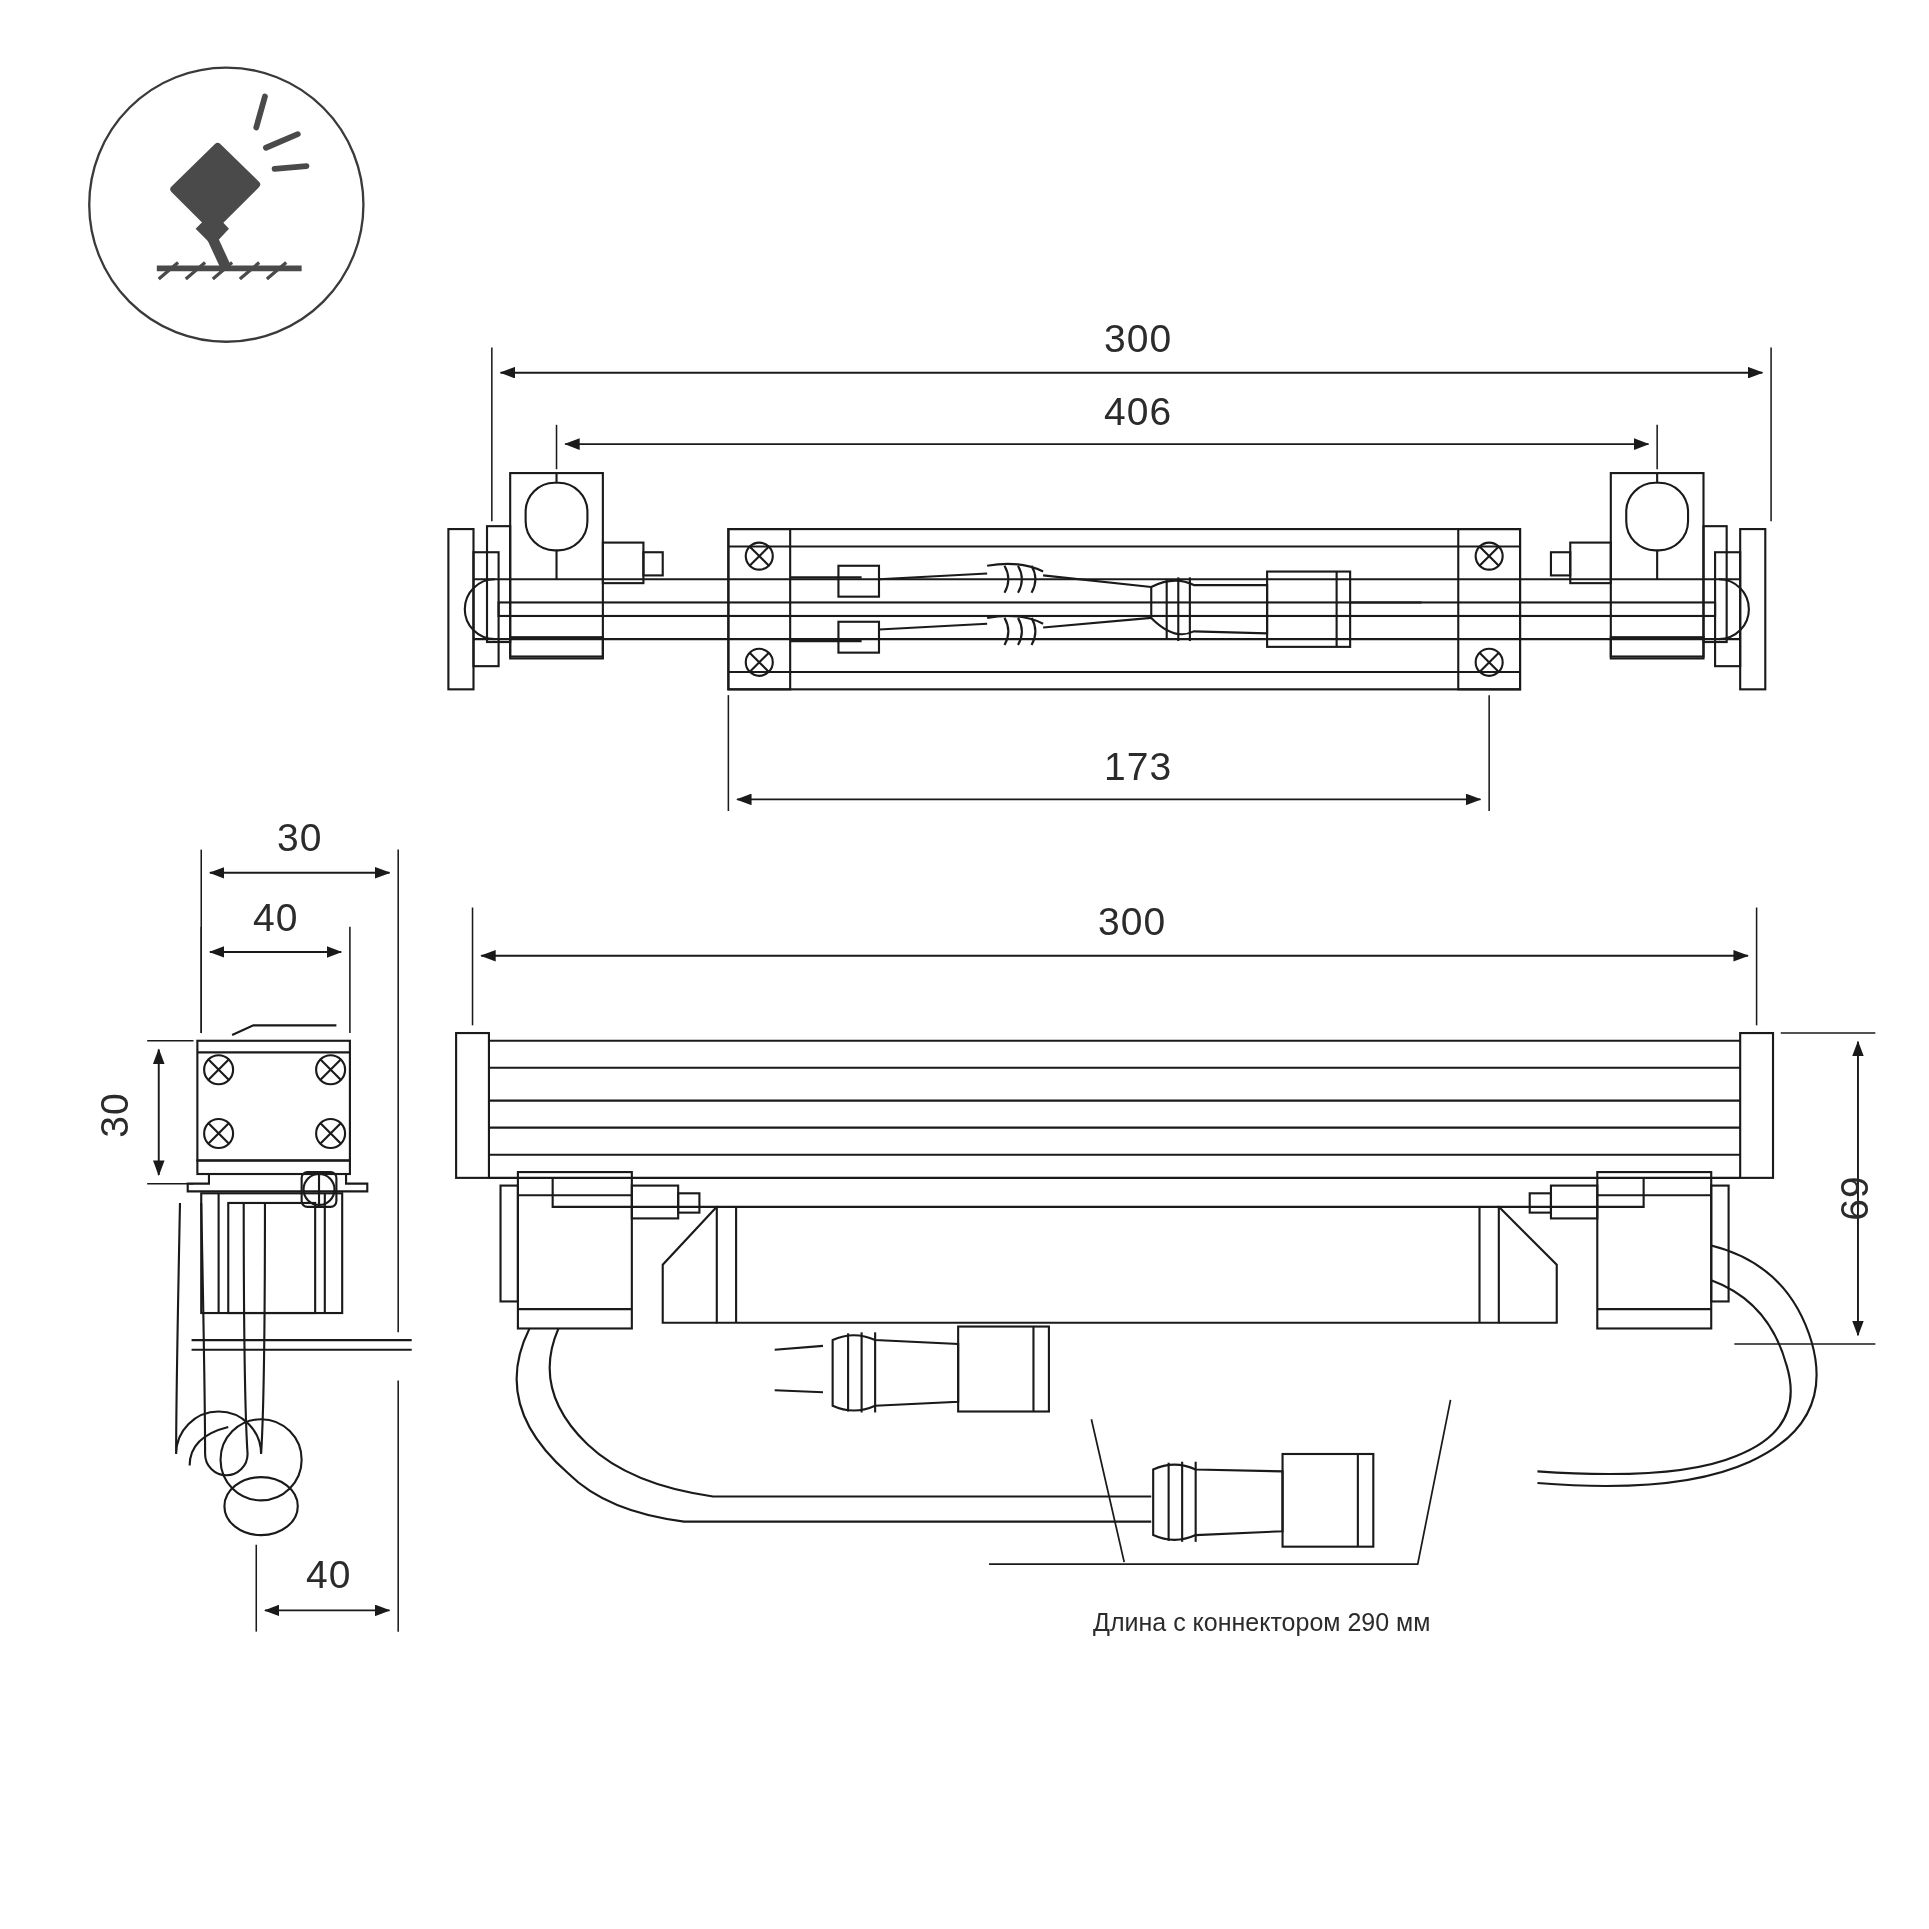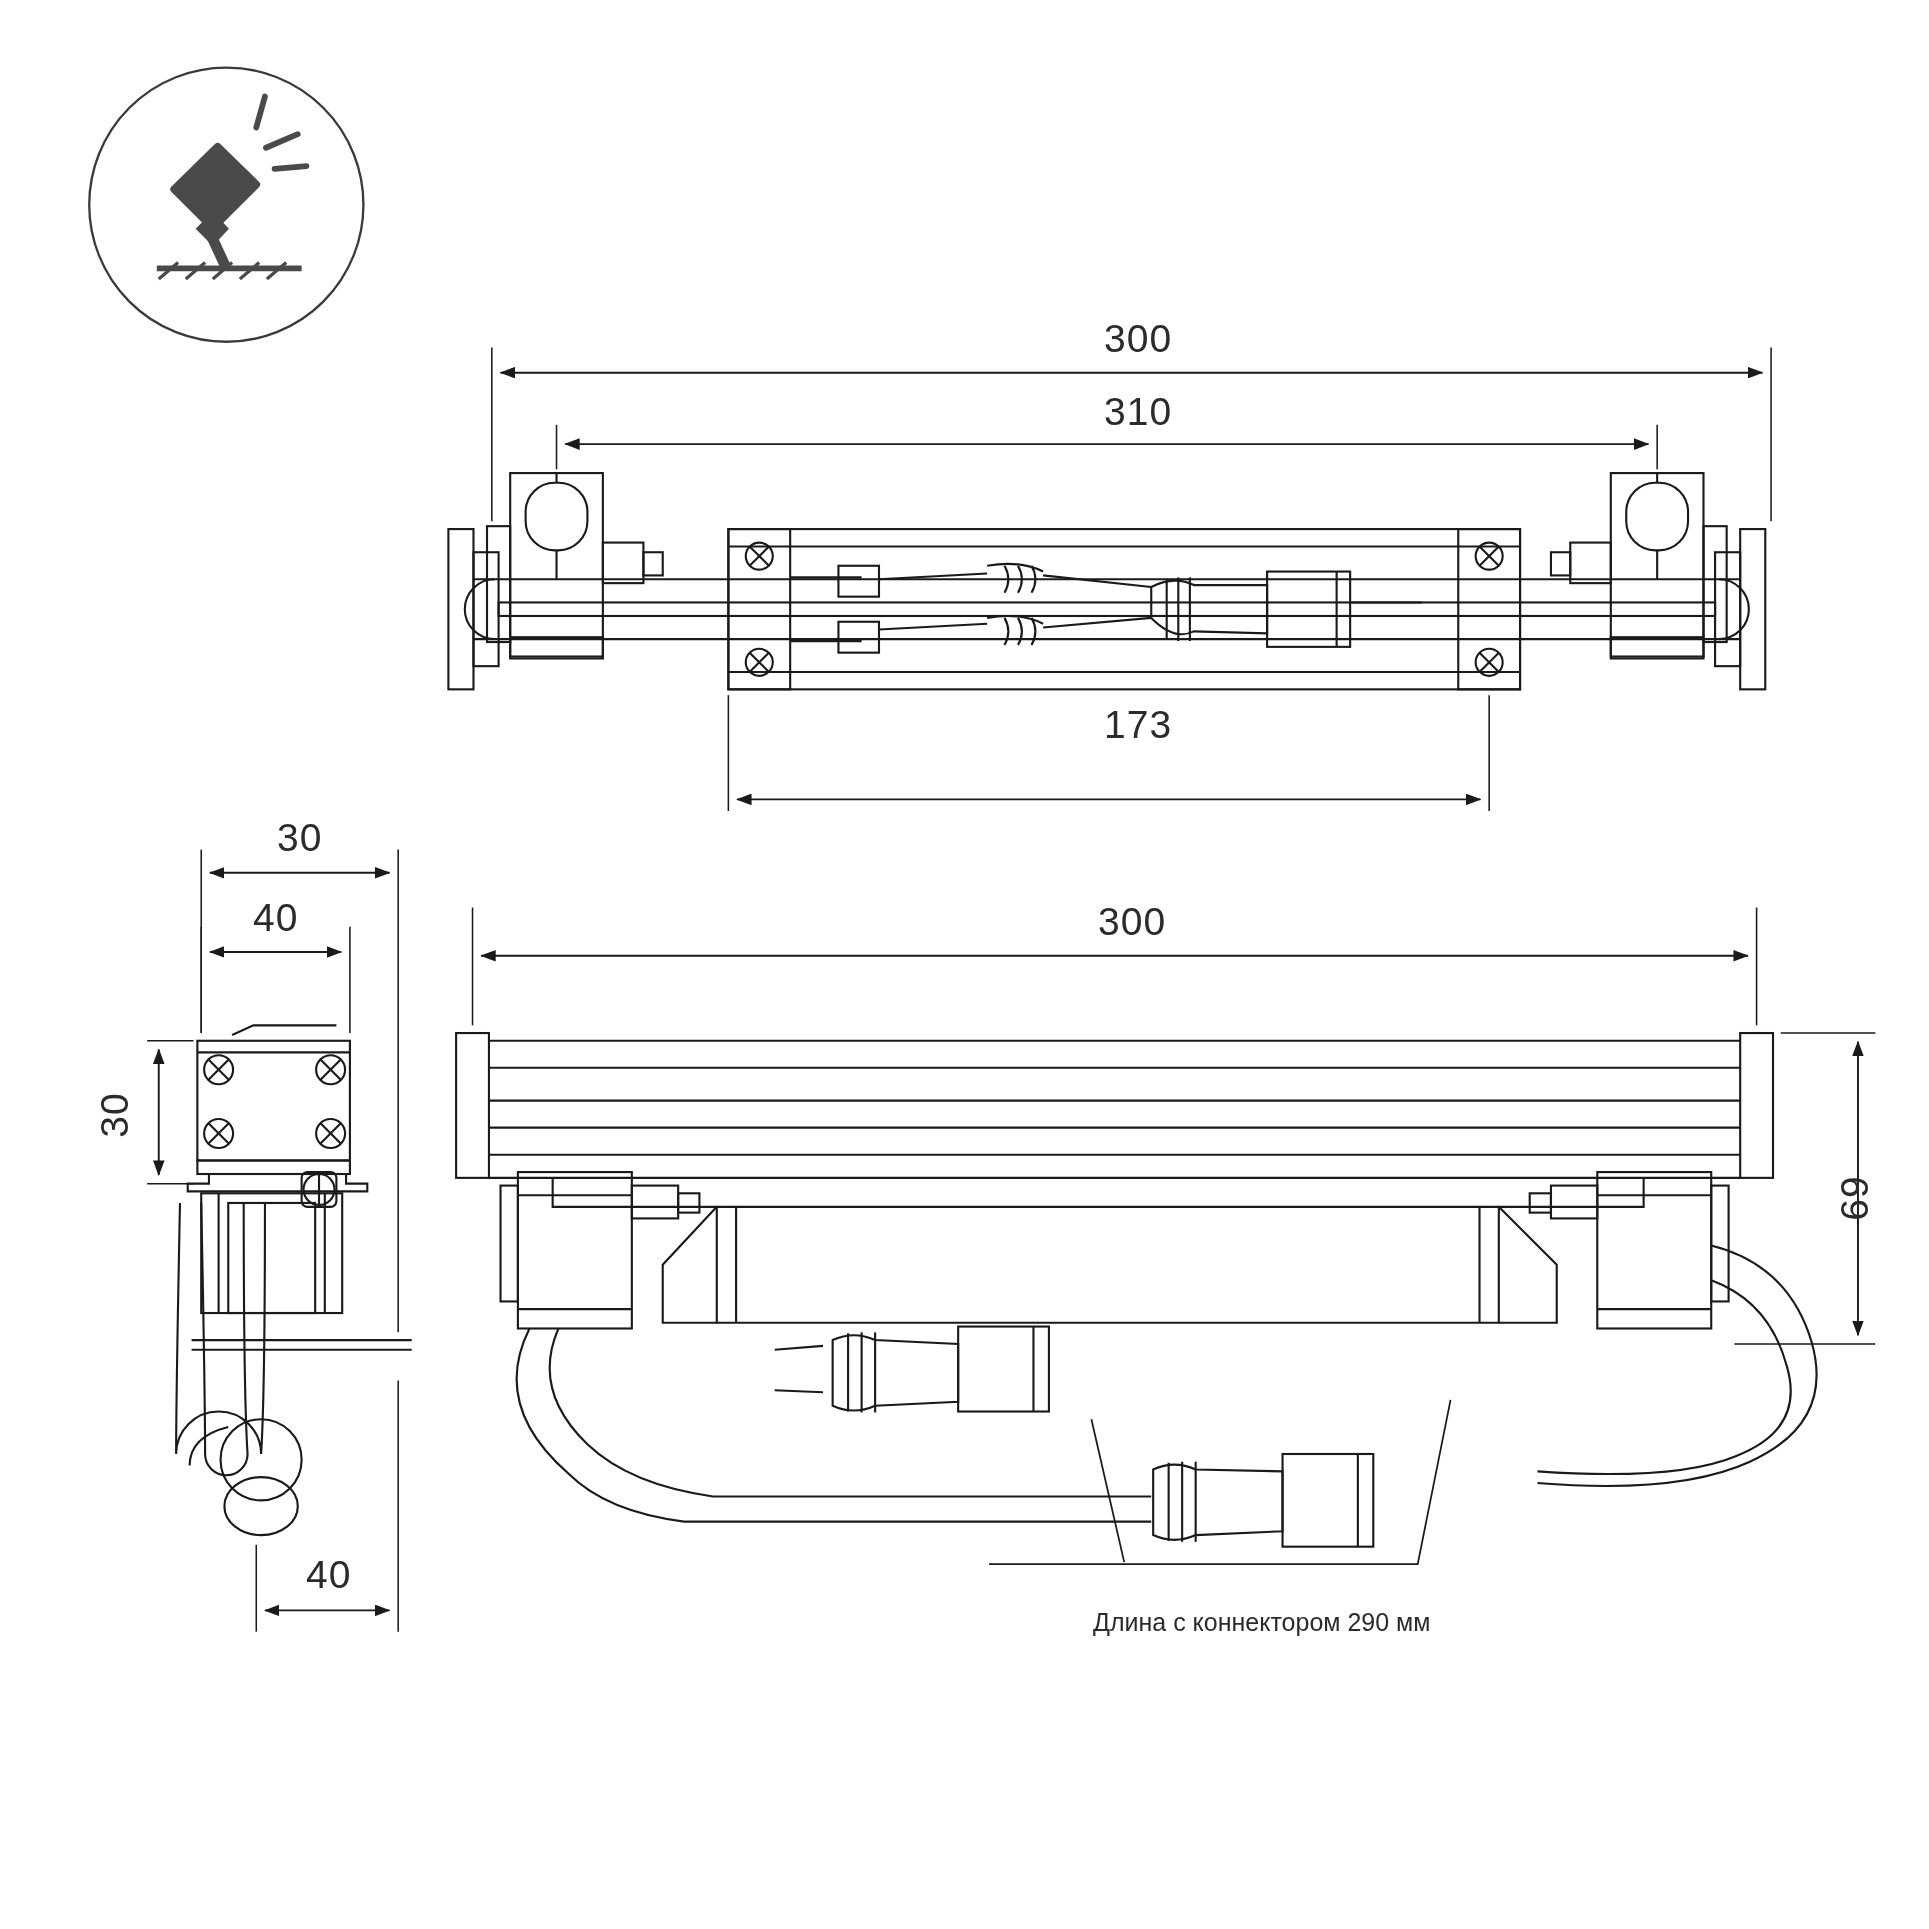--- a/index.html
+++ b/index.html
@@ -246,22 +246,22 @@
 
       <line x1="1832" y1="1070" x2="1930" y2="1070" stroke-width="1.6"></line>
       <line x1="1784" y1="1392" x2="1930" y2="1392" stroke-width="1.6"></line>
       <line x1="1912" y1="1079" x2="1912" y2="1383" marker-start="url(#arrStart)" marker-end="url(#arrEnd)"></line>
     </g>
 
   </g>
 </svg>
 
 <div class="dim-label" style="left:1092px;top:317px;">300</div>
-<div class="dim-label" style="left:1092px;top:390px;">310</div>
-<div class="dim-label" style="left:1092px;top:703px;">173</div>
+<div class="dim-label" style="left:1092px;top:390px;">406</div>
+<div class="dim-label" style="left:1092px;top:745px;">173</div>
 
 <div class="dim-label" style="left:265px;top:816px;">30</div>
 <div class="dim-label" style="left:241px;top:896px;">40</div>
 <div class="dim-label vert" style="left:80px;top:1093px;transform:rotate(-90deg);">30</div>
 <div class="dim-label" style="left:294px;top:1553px;">40</div>
 
 <div class="dim-label" style="left:1086px;top:900px;">300</div>
 <div class="dim-label vert" style="left:1820px;top:1176px;transform:rotate(-90deg);">69</div>
 
 <div class="note" style="left:1081px;top:1608px;">Длина с коннектором 290 мм</div>

